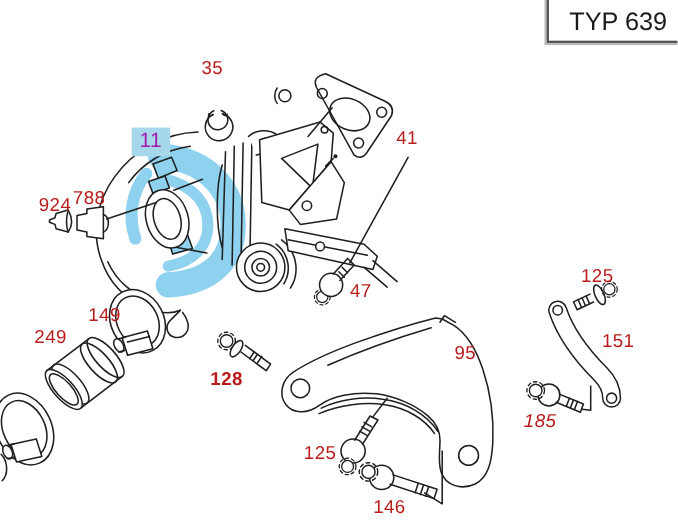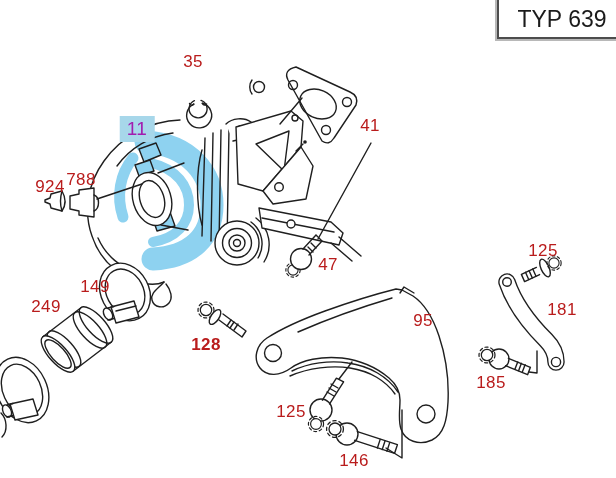--- a/index.html
+++ b/index.html
@@ -205,20 +205,20 @@
 <div class="lbl" style="left:50px;top:187px;">924</div>
 <div class="lbl" style="left:81px;top:180px;">788</div>
 <div class="lbl" style="left:95px;top:261px;margin-top:26px;">149</div>
 <div class="lbl" style="left:46px;top:307px;">249</div>
 <div class="lbl" style="left:328px;top:265px;text-align:center;">47</div>
 <div class="lbl" style="left:206px;top:345px;font-weight:bold;">128</div>
 <div class="lbl" style="left:423px;top:321px;">95</div>
 <div class="lbl" style="left:291px;top:412px;">125</div>
 <div class="lbl" style="left:354px;top:461px;">146</div>
 <div class="lbl" style="left:543px;top:251px;">125</div>
-<div class="lbl" style="left:562px;top:310px;">181</div>
-<div class="lbl" style="left:491px;top:383px;">185</div>
+<div class="lbl" style="left:562px;top:310px;">151</div>
+<div class="lbl" style="left:491px;top:383px;font-style:italic;">185</div>
 
 <div id="type-plate">
   <span>TYP 639</span>
 </div>
 
 </div>
 
 </body></html>

